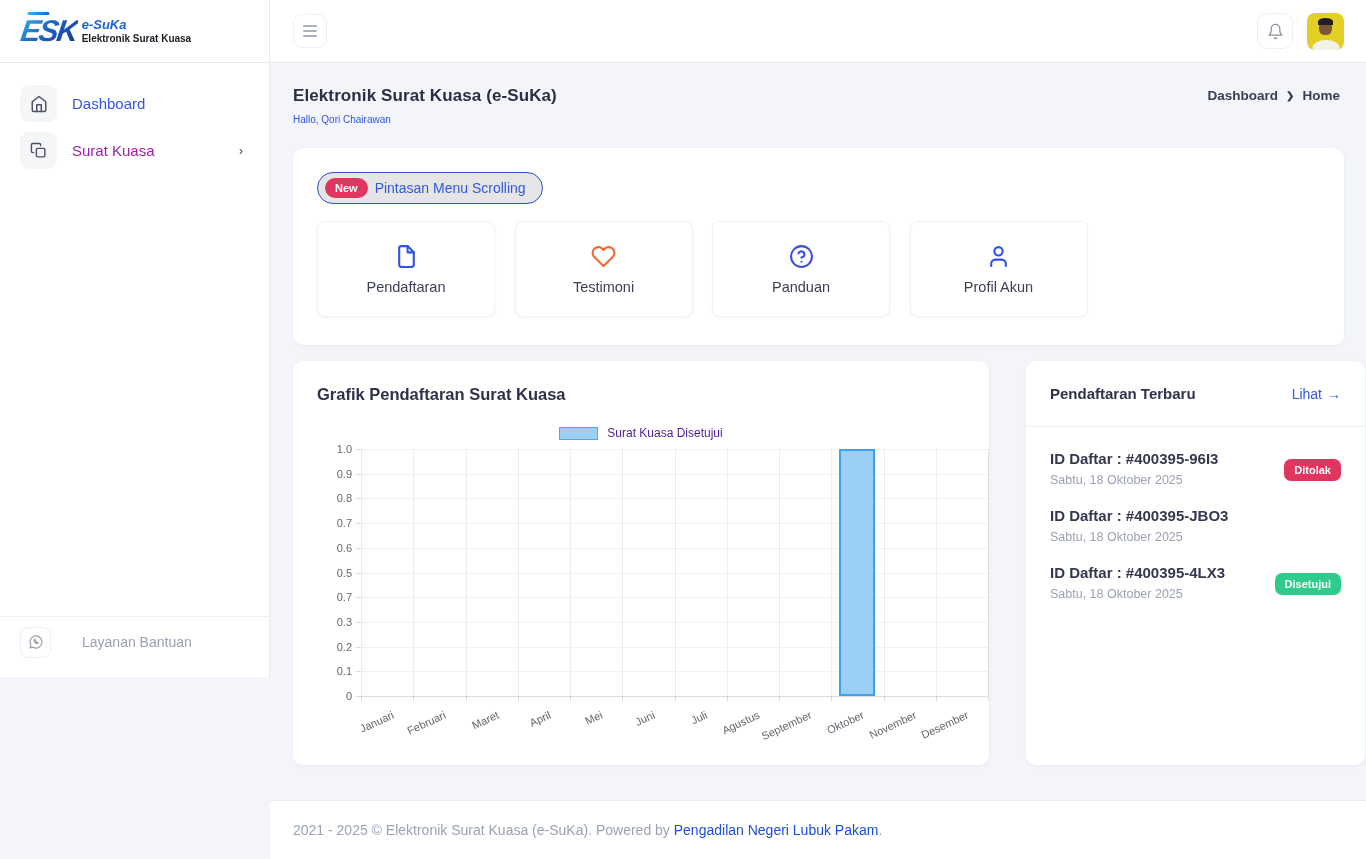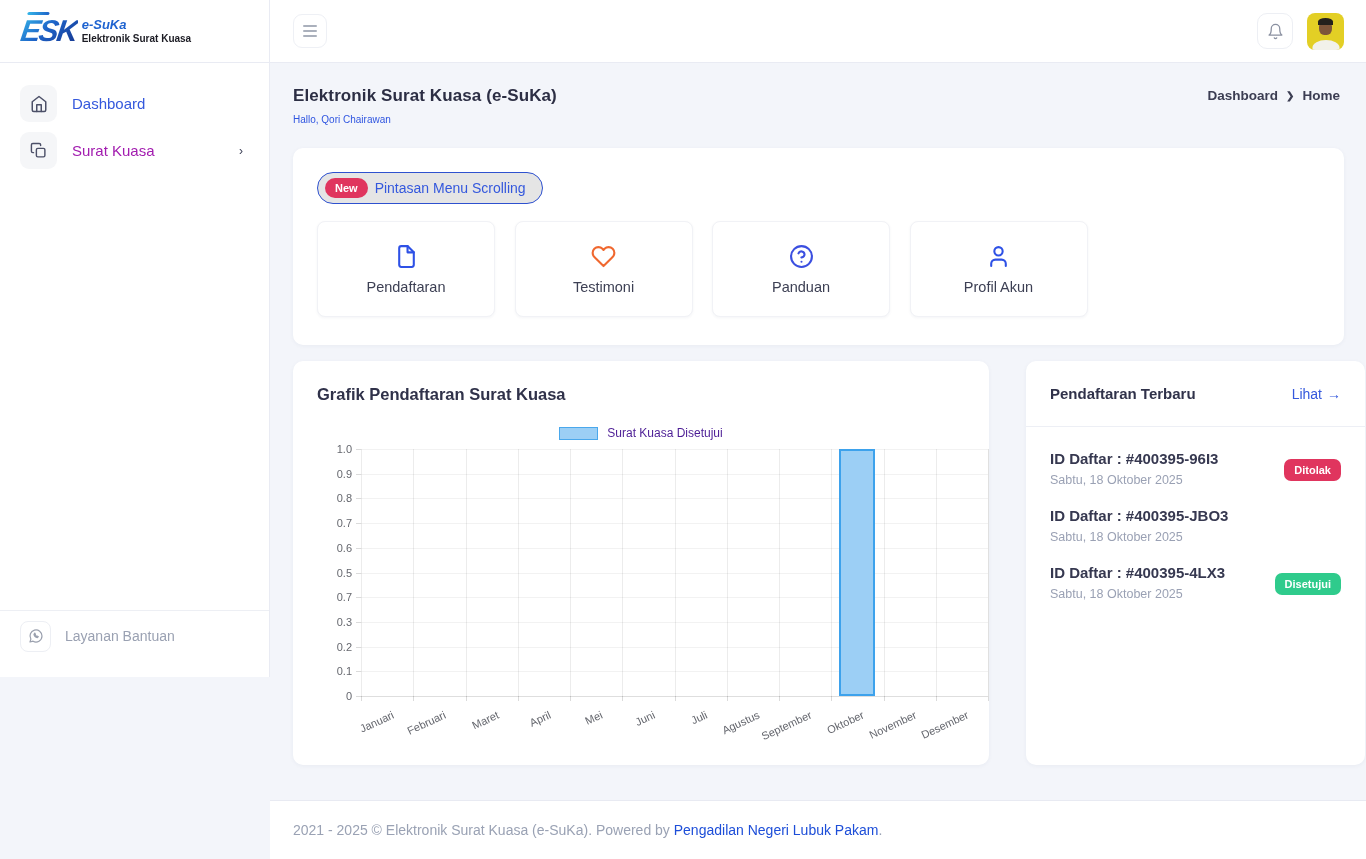--- a/index.html
+++ b/index.html
@@ -55,22 +55,22 @@
   .logo-text { line-height:1.15; }
   .logo-app { color:#1e63d0; font-weight:bold; font-style:italic; font-size:13px; }
   .logo-sub { color:#1c1c24; font-weight:bold; font-size:10px; }
   .side-menu { padding:22px 14px 0 14px; }
   .side-item { display:flex; align-items:center; height:37px; margin-bottom:10px; cursor:pointer; border-radius:8px; position:relative; }
   .side-item .icon-box { width:37px; height:37px; background:#f5f6f8; border-radius:9px; display:flex; align-items:center; justify-content:center; margin-left:6px; }
   .side-item .lbl { margin-left:15px; font-size:15px; color:#a21caf; }
   .side-item.active .lbl { color:#3458dd; }
   .side-item .chev { position:absolute; right:12px; color:#3d4057; font-size:12px; }
   .help-block {
-    position:absolute; bottom:16px; left:0; width:100%; height:51px; border-top:1px solid #edeff4;
-    display:flex; align-items:center; padding-left:20px; cursor:pointer;
+    position:absolute; bottom:10px; left:0; width:100%; height:51px; border-top:1px solid #edeff4;
+    display:flex; align-items:center; padding-left:20px; cursor:pointer;gap:17px;
   }
   .help-block .icon-box { width:31px; height:31px; border:1px solid #edeff4; border-radius:8px; display:flex; align-items:center; justify-content:center; }
   .help-block .lbl { margin-left:14px; font-size:14px; color:#9aa1b2; }
 
   
   .content { position:absolute; left:270px; top:63px; width:1096px; }
   .page-head { position:relative; padding:23px 22px 0 23px; height:85px; }
   .page-title { font-size:17px; font-weight:600; color:#2c2e44; letter-spacing:.1px; }
   .page-greeting { font-size:10px; font-weight:500; color:#2f55e0; margin-top:8px; }
   .breadcrumb { position:absolute; right:26px; top:25px; font-size:13.5px; font-weight:bold; color:#3b3d52; display:flex; align-items:center; gap:8px; }

